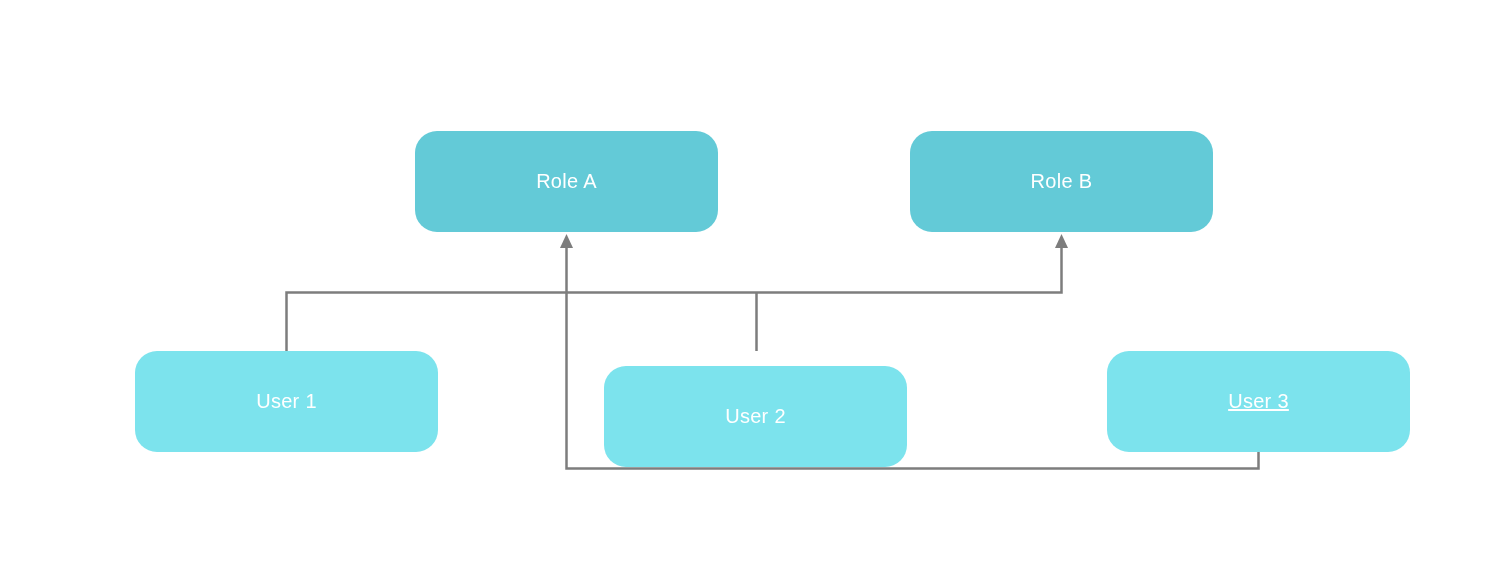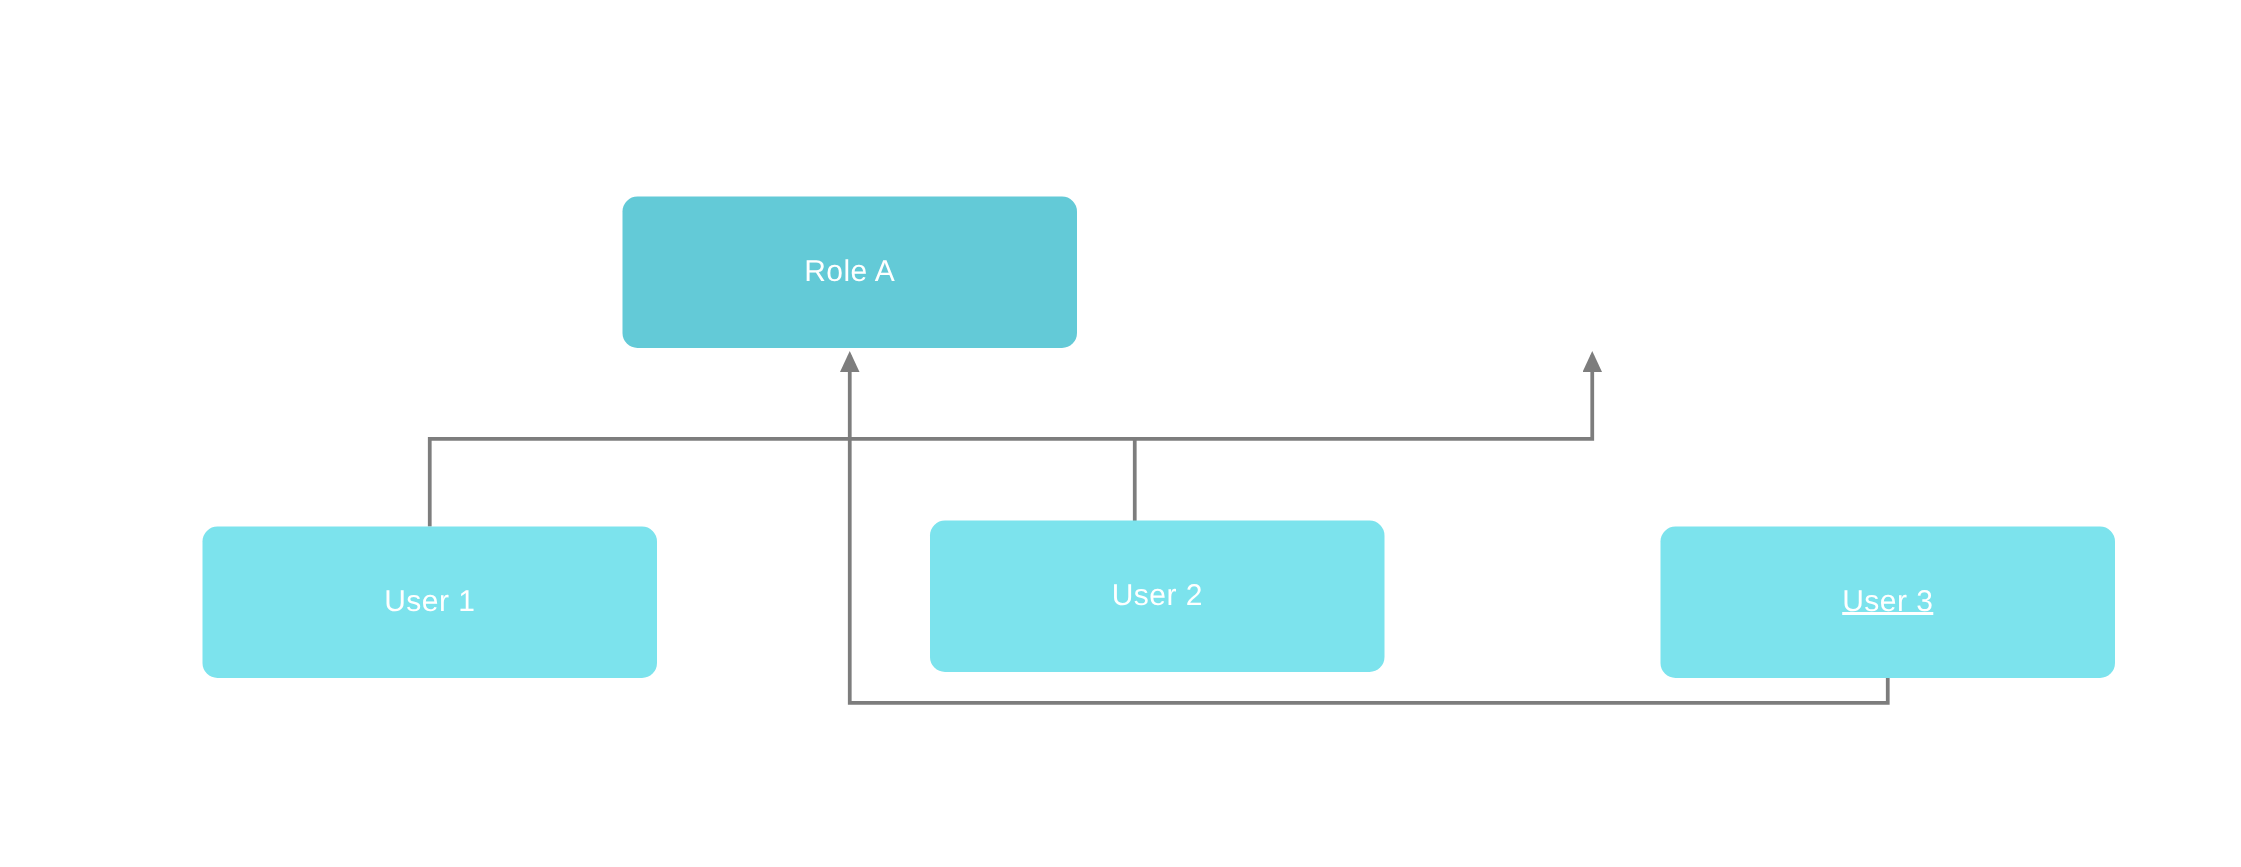--- a/index.html
+++ b/index.html
@@ -29,37 +29,37 @@
     stroke-width: 2.5;
     stroke-linejoin: miter;
   }
   .arrow-head {
     fill: var(--connector, #7d7d7d);
   }
   .node {
     position: absolute;
     width: 303px;
     height: 101px;
-    border-radius: 10px;
+    border-radius: 22px;
     display: flex;
     align-items: center;
     justify-content: center;
     color: var(--label-text, #ffffff);
     font-size: 20px;
     font-weight: 400;
     letter-spacing: 0.3px;
     user-select: none;
   }
   .node.role { background: var(--role-fill, #63cad7); }
   .node.user { background: var(--user-fill, #7ce3ed); }
 
   .node.role-a { left: 415px; top: 131px; }
   .node.role-b { left: 910px; top: 131px; }
   .node.user-1 { left: 135px; top: 351px; }
-  .node.user-2 { left: 604px; top: 347px; margin-left: 16px; }
+  .node.user-2 { left: 604px; top: 366px; }
   .node.user-3 { left: 1107px; top: 351px; text-decoration: underline; }
 </style>
 </head>
 <body>
 
 <div class="canvas">
 
   <svg class="edge-layer" viewBox="0 0 1494 578" xmlns="http://www.w3.org/2000/svg">
     <defs>
       <marker id="arrow" markerUnits="userSpaceOnUse" markerWidth="14" markerHeight="13" refX="11" refY="6.5" orient="auto">
@@ -71,20 +71,23 @@
 
     <path class="edge" d="M 756.5 351 L 756.5 292.5"></path>
 
     <path class="edge" d="M 1258.5 452 L 1258.5 468.5 L 566.5 468.5 L 566.5 237" marker-end="url(#arrow)"></path>
   </svg>
 
   <div class="node role role-a">
     <span>Role A</span>
   </div>
 
+  <div class="node role role-b">
+    <span>Role B</span>
+  </div>
 
   <div class="node user user-1">
     <span>User 1</span>
   </div>
 
   <div class="node user user-2">
     <span>User 2</span>
   </div>
 
   <div class="node user user-3">

